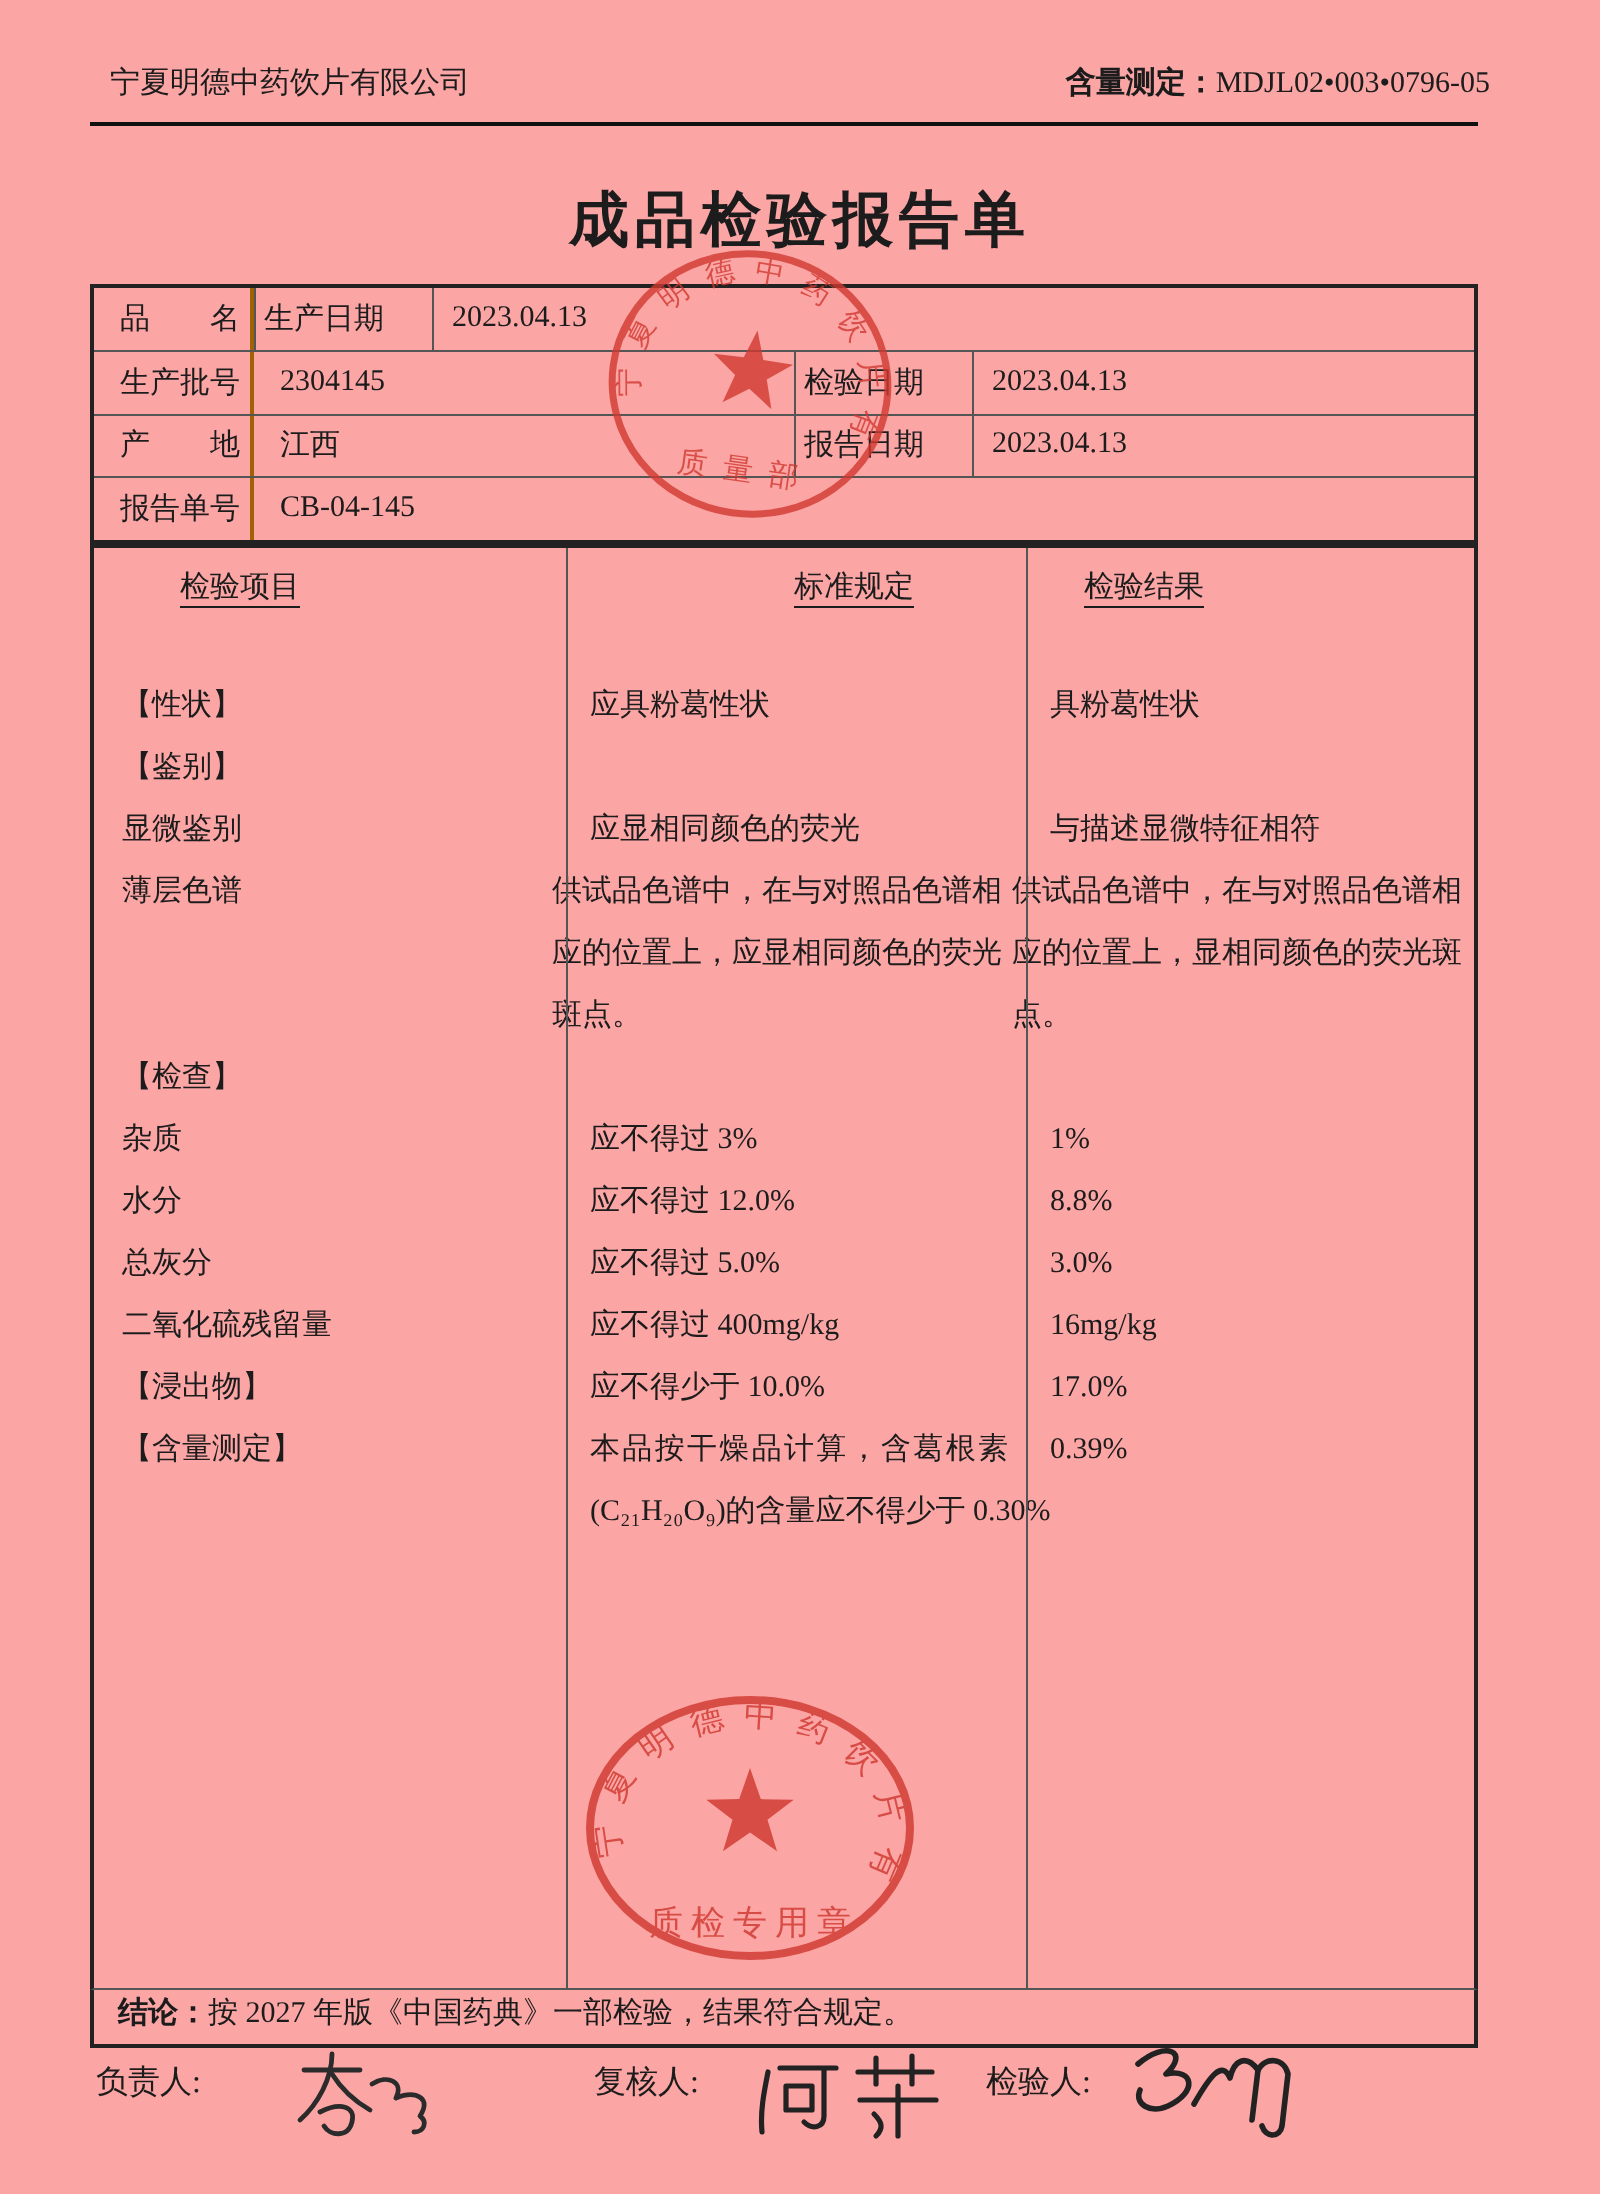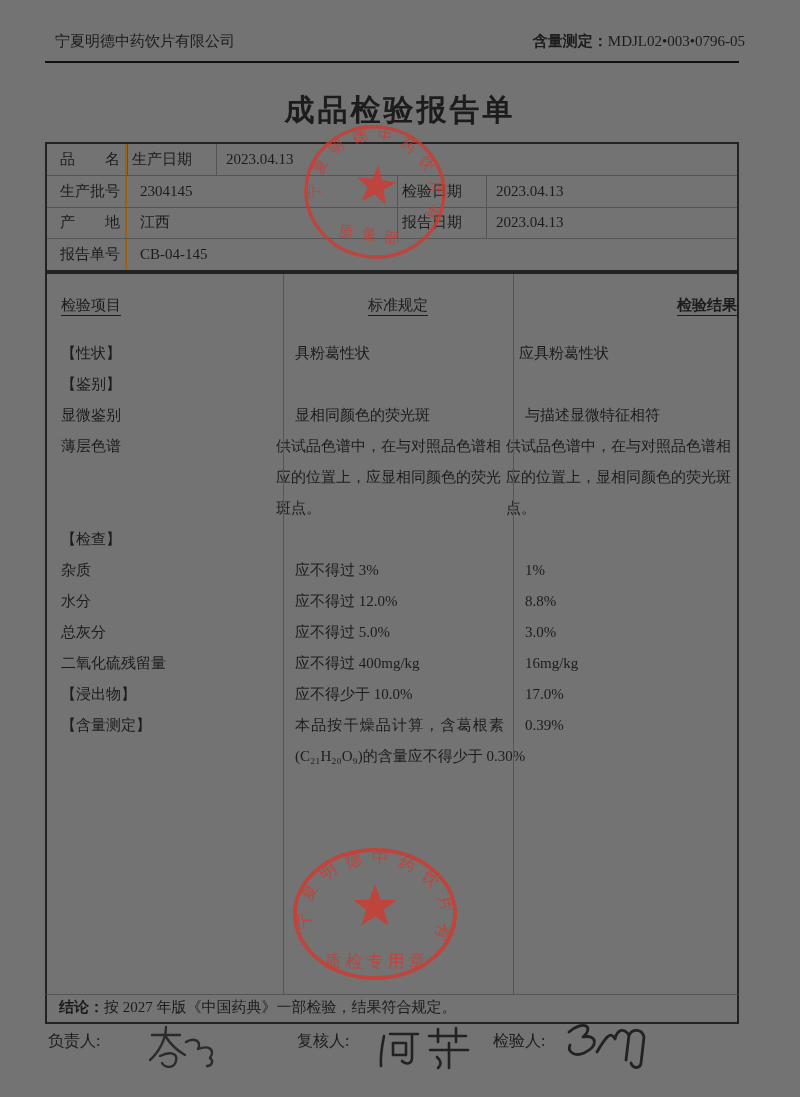--- a/index.html
+++ b/index.html
@@ -3,21 +3,21 @@
 <meta charset="utf-8">
 <style>
   * { box-sizing: border-box; margin: 0; padding: 0; }
   html, body { width: 800px; height: 1097px; }
   body {
     font-family: "Liberation Serif", "DejaVu Serif", serif;
     background: #ffffff;
     color: #1c1c1c;
     overflow: hidden;
   }
-  .page { position: relative; width: 800px; height: 1097px; background: #737373; }
+  .page { position: relative; width: 800px; height: 1097px; background: #fca5a5; }
 
   
   .company { position: absolute; left: 55px; top: 32px; font-size: 15px; }
   .filecode { position: absolute; right: 55px; top: 32px; font-size: 15px; white-space: nowrap; }
   .filecode .lbl { font-weight: bold; }
   .head-rule { position: absolute; left: 45px; top: 61px; width: 694px; height: 2px; background: #111; }
 
   .doc-title {
     position: absolute; left: 0; top: 90px; width: 100%;
     text-align: center; font-family: "Liberation Sans", "DejaVu Sans", sans-serif;
@@ -39,26 +39,26 @@
   .ic.vspan { flex: 1; padding-left: 13px; }
 
   
   .main-table {
     position: absolute; left: 45px; top: 272px; width: 694px; height: 723px;
     border: 2px solid #222; border-bottom: 1px solid #555; font-size: 15px;
   }
   .vdiv { position: absolute; top: 0; width: 1px; height: 100%; background: #555; }
   .vdiv.d1 { left: 236px; }
   .vdiv.d2 { left: 466px; }
-  .ins-header { display: flex; height: 40px; padding-top: 22px; }
+  .ins-header { display: flex; height: 40px; padding-top: 10px; margin-left: 29px; }
   .ins-header .hc { white-space: nowrap; }
   .ins-header .hc span { text-decoration: underline; text-underline-offset: 5px; }
   .hc.c1 { width: 236px; padding-left: 14px; }
   .hc.c2 { width: 230px; text-align: center; }
-  .hc.c3 { flex: 1; text-align: right; font-weight: bold; }
+  .hc.c3 { flex: 1; text-align: left; }
   .ins-spacer { height: 24px; }
   .irow { display: flex; }
   .icell { }
   .icell.item { width: 236px; padding-left: 14px; }
   .icell.spec { width: 230px; padding-left: 12px; padding-right: 9px; }
   .icell.result { flex: 1; padding-left: 12px; padding-right: 6px; }
   .iline { height: 31px; line-height: 31px; white-space: nowrap; overflow: visible; }
   .iline.just { white-space: normal; text-align: justify; text-align-last: justify; }
 
   
@@ -125,44 +125,44 @@
       <div class="hc c1"><span>检验项目</span></div>
       <div class="hc c2"><span>标准规定</span></div>
       <div class="hc c3"><span>检验结果</span></div>
     </div>
     <div class="ins-spacer"></div>
     <div>
         <div class="irow">
           <div class="icell item">
             <div class="iline">【性状】</div>
           </div>
+          <div class="icell spec">
+            <div class="iline">应具粉葛性状</div>
+          </div>
           <div class="icell result">
             <div class="iline">具粉葛性状</div>
           </div>
-          <div class="icell spec">
-            <div class="iline">应具粉葛性状</div>
-          </div>
         </div>
         <div class="irow">
           <div class="icell item">
             <div class="iline">【鉴别】</div>
           </div>
           <div class="icell spec">
             <div class="iline"></div>
           </div>
           <div class="icell result">
             <div class="iline"></div>
           </div>
         </div>
         <div class="irow">
           <div class="icell item">
             <div class="iline">显微鉴别</div>
           </div>
           <div class="icell spec">
-            <div class="iline">显相同颜色的荧光斑</div>
+            <div class="iline">应显相同颜色的荧光</div>
           </div>
           <div class="icell result">
             <div class="iline">与描述显微特征相符</div>
           </div>
         </div>
         <div class="irow">
           <div class="icell item">
             <div class="iline">薄层色谱</div>
           </div>
           <div class="icell spec">

